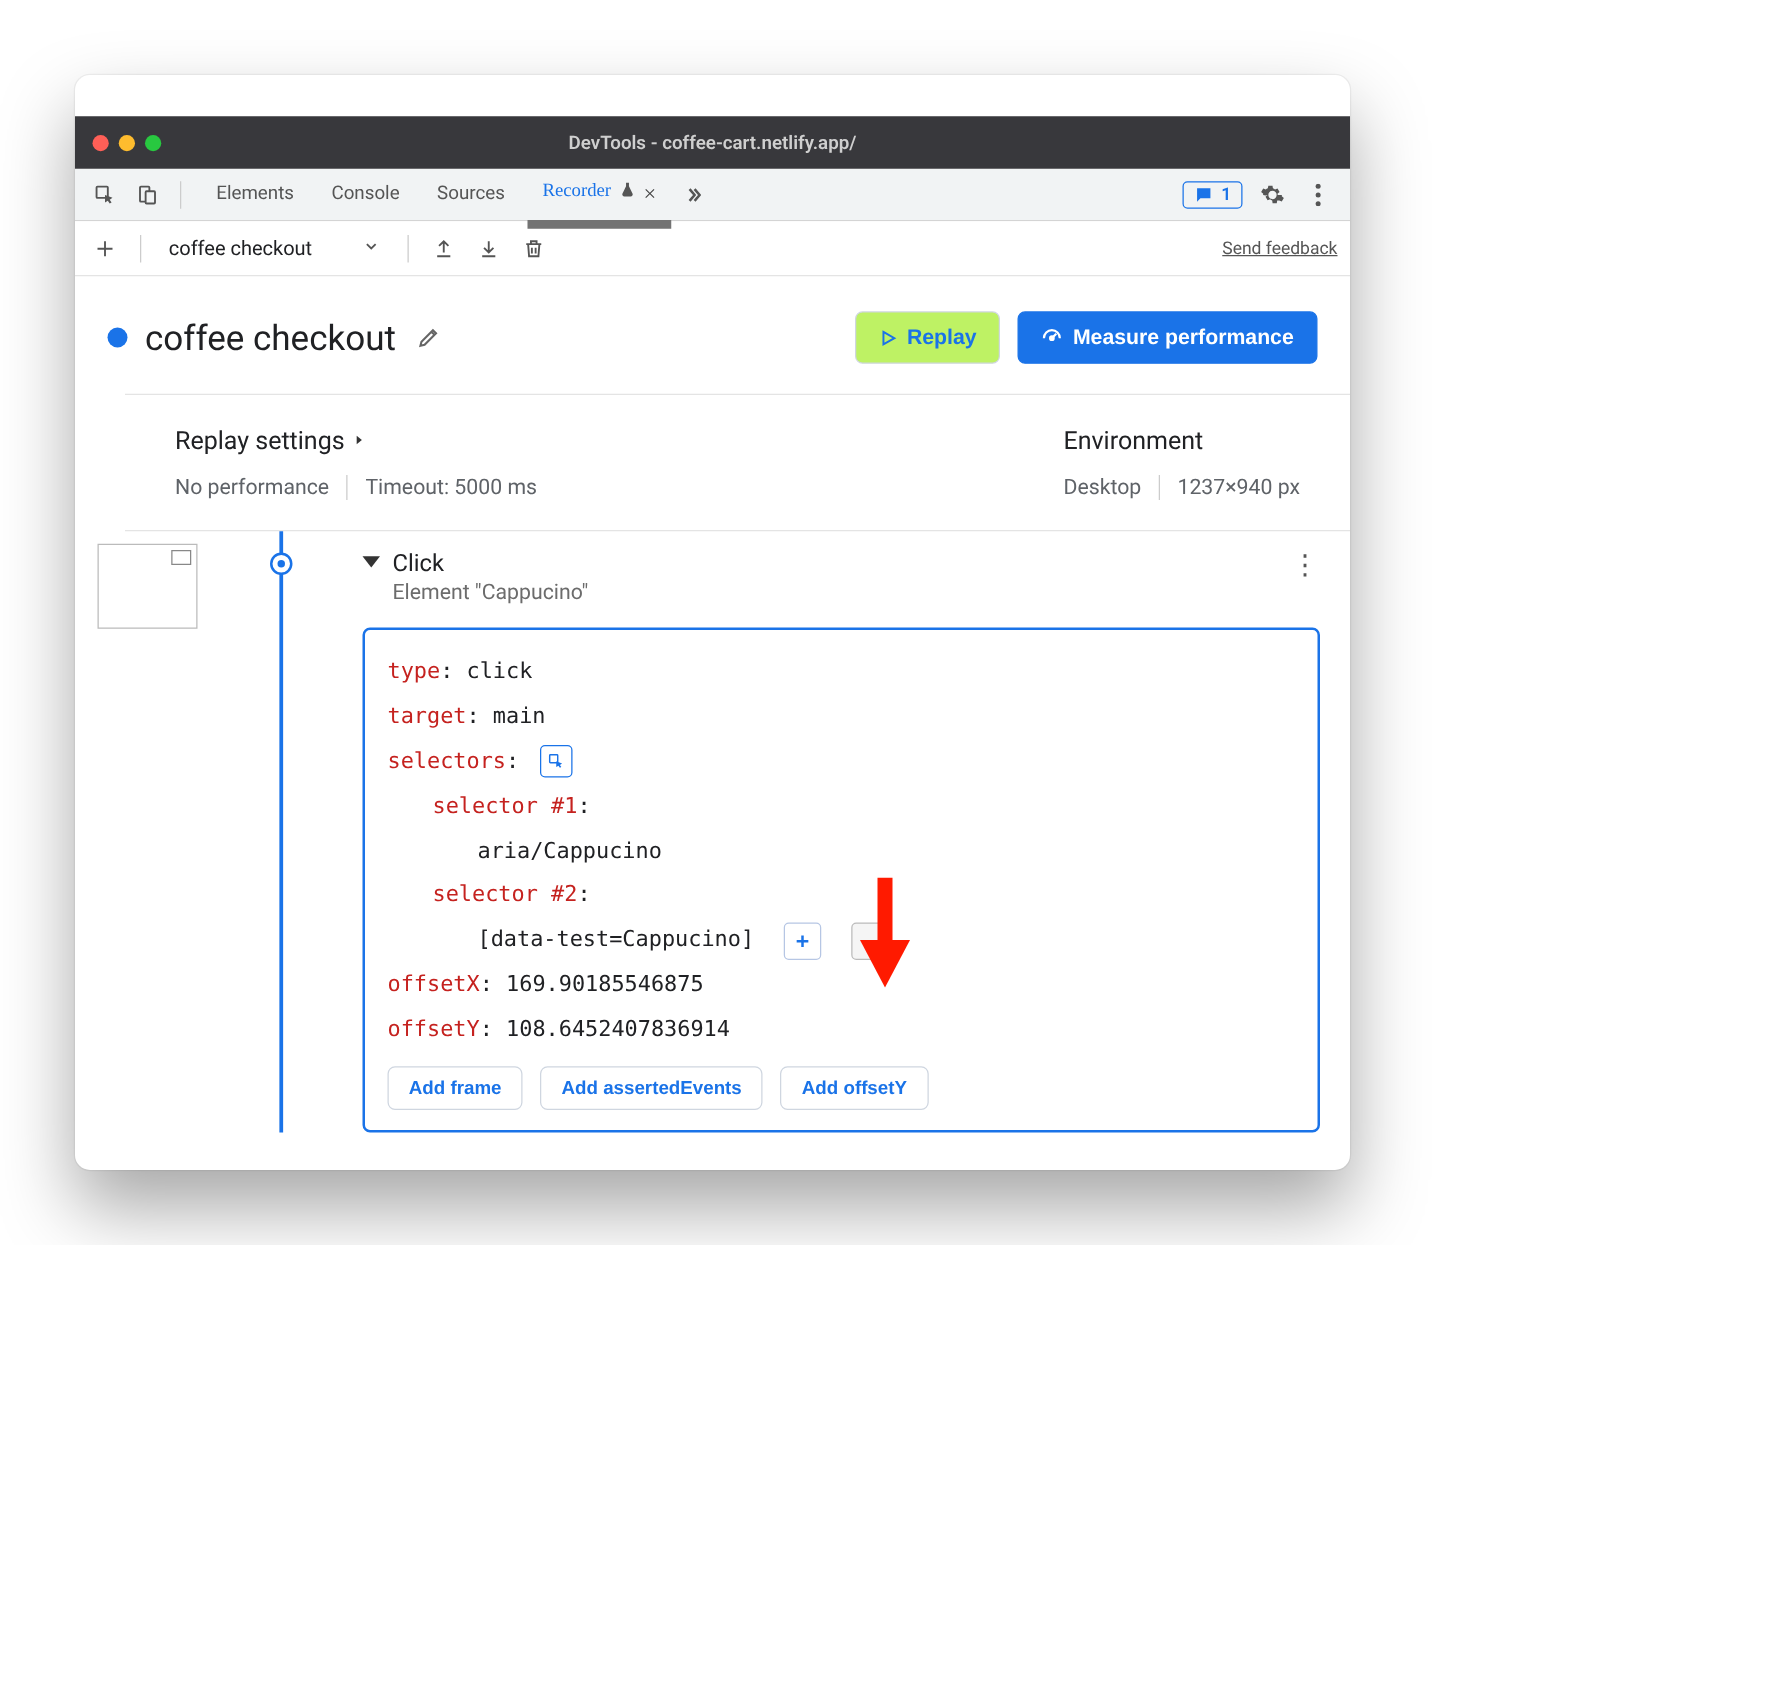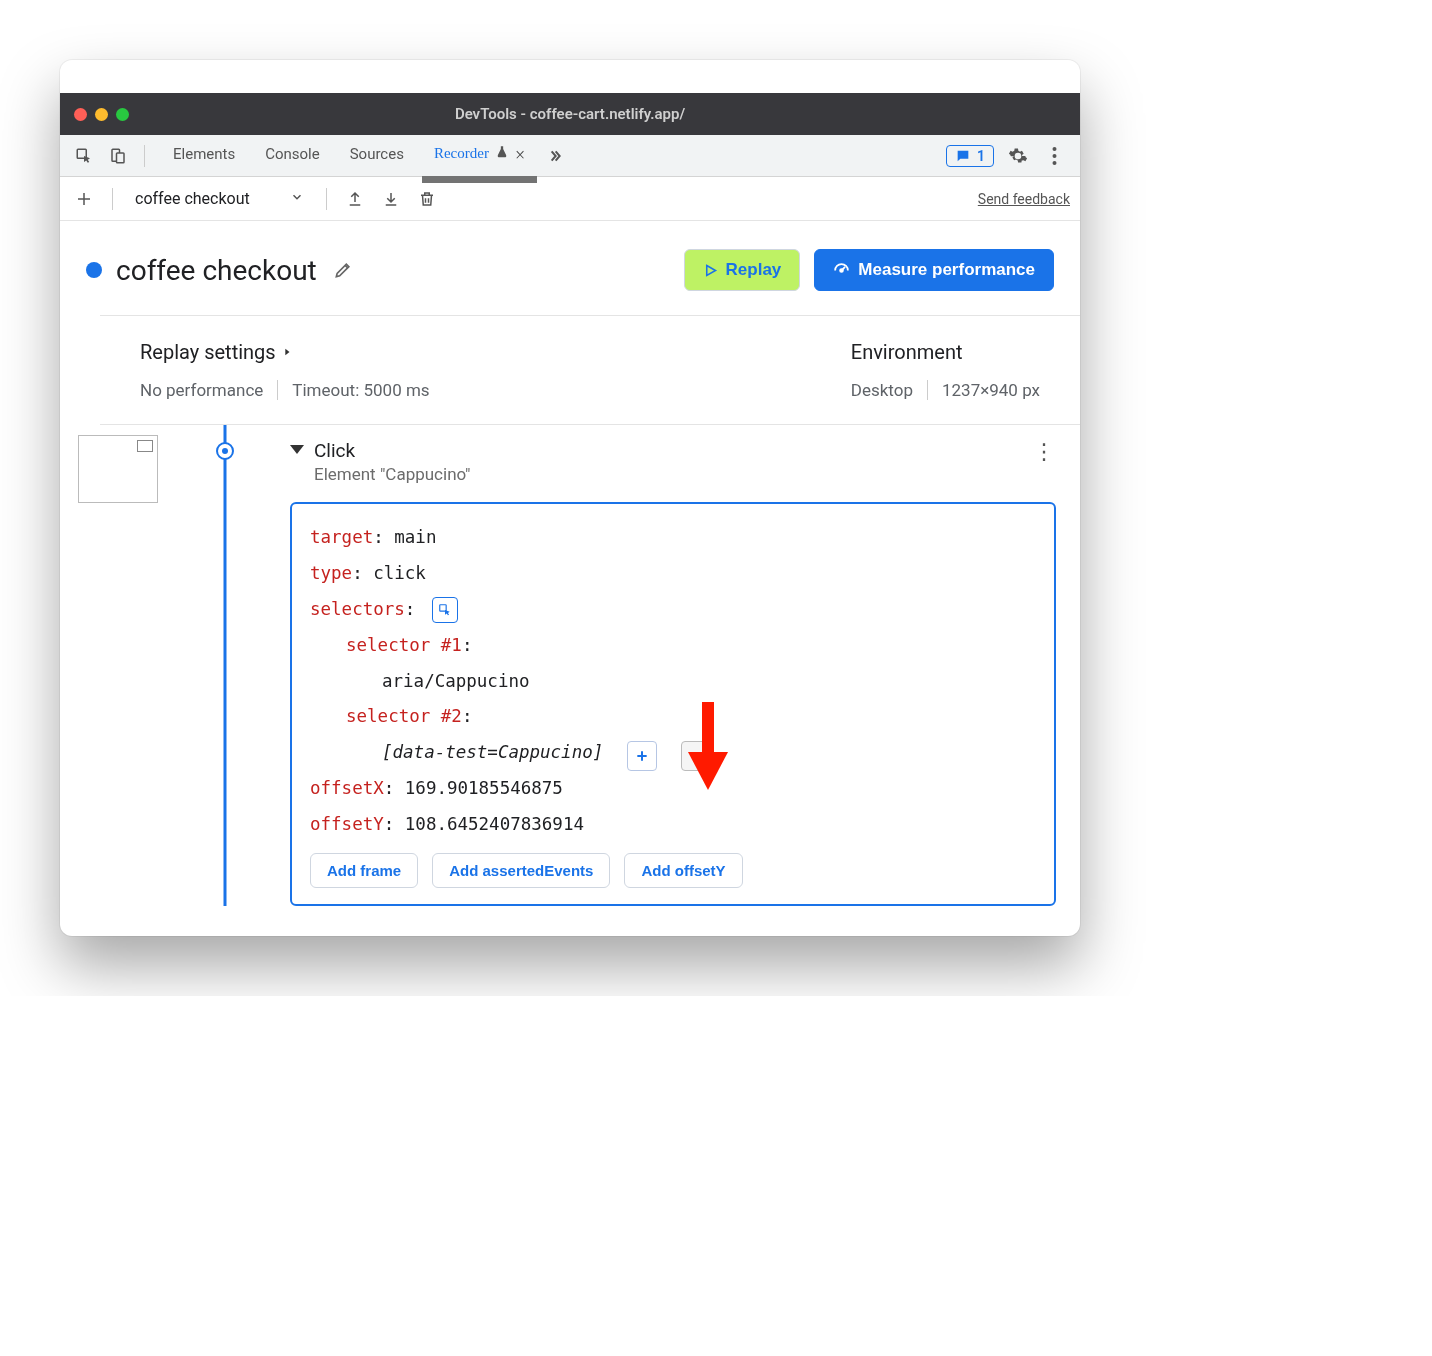--- a/index.html
+++ b/index.html
@@ -122,21 +122,21 @@
   }
   .k { color: #c5221f; }
   .v { color: #202124; }
   .indent1 { padding-left: 36px; }
   .indent2 { padding-left: 72px; }
   .pick-btn {
     display: inline-flex; align-items: center; justify-content: center;
     width: 26px; height: 26px; border: 1.5px solid #1a73e8; border-radius: 4px;
     vertical-align: middle; margin-left: 6px; color: #1a73e8;
   }
-  .sel-row { display: flex; align-items: flex-end; gap: 24px; font-style: italic; }
+  .sel-row { display: flex; align-items: center; gap: 24px; }
   .mini-btn {
     width: 30px; height: 30px; border: 1.5px solid #b6c6e4; border-radius: 4px;
     display: flex; align-items: center; justify-content: center; cursor: pointer;
     background: #fff;
   }
   .mini-btn.minus { border-color: #bbb; background: #f5f5f5; }
   .mini-btn svg { display:block; }
   .action-row { display: flex; gap: 14px; margin-top: 10px; }
   .action-btn {
     border: 1.5px solid #cfd6e0; background: #fff; color: #1a73e8;
@@ -324,22 +324,22 @@
       <div class="step-head">
         <div class="caret-down"></div>
         <div>
           <div class="step-title">Click</div>
           <div class="step-sub">Element "Cappucino"</div>
         </div>
         <div class="step-menu">⋮</div>
       </div>
 
       <div class="props-box">
+        <div><span class="k">type</span><span class="v">: click</span></div>
         <div><span class="k">target</span><span class="v">: main</span></div>
-        <div><span class="k">type</span><span class="v">: click</span></div>
         <div>
           <span class="k">selectors</span><span class="v">:</span>
           <span class="pick-btn">
             <svg width="14" height="14" viewBox="0 0 24 24" fill="none" stroke="#1a73e8" stroke-width="2">
                 <rect x="3" y="3" width="11" height="11" rx="1"></rect>
                 <path d="M12 12 l8 3 -3 2 2 3 -2 1 -2-3 -3 2 z" fill="#1a73e8" stroke="none"></path>
               </svg>
           </span>
         </div>
         <div class="indent1"><span class="k">selector #1</span><span class="v">:</span></div>

